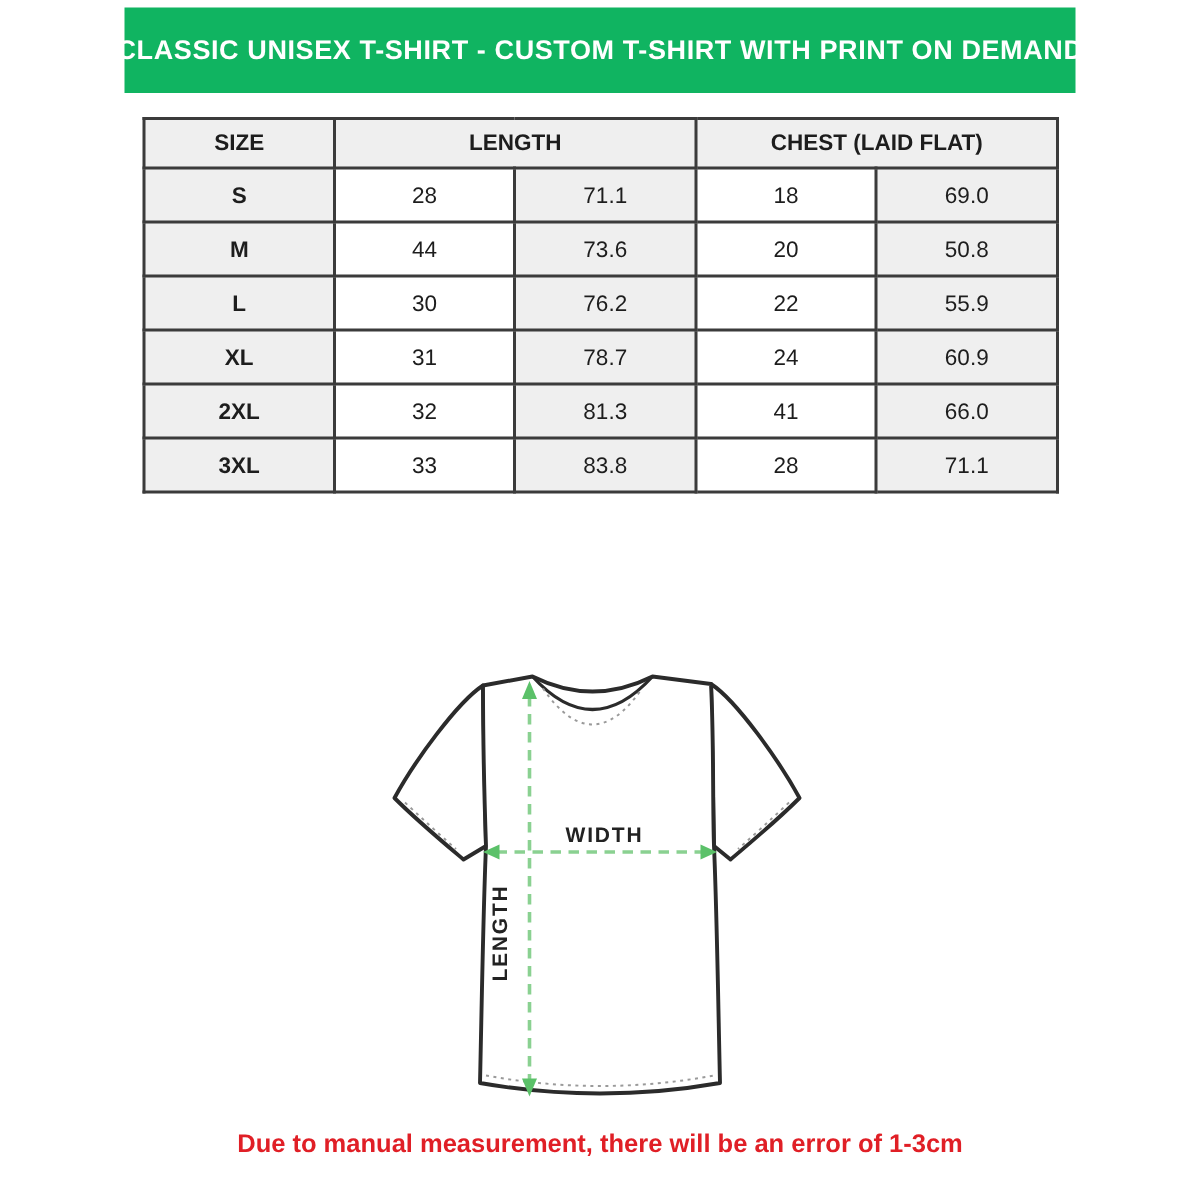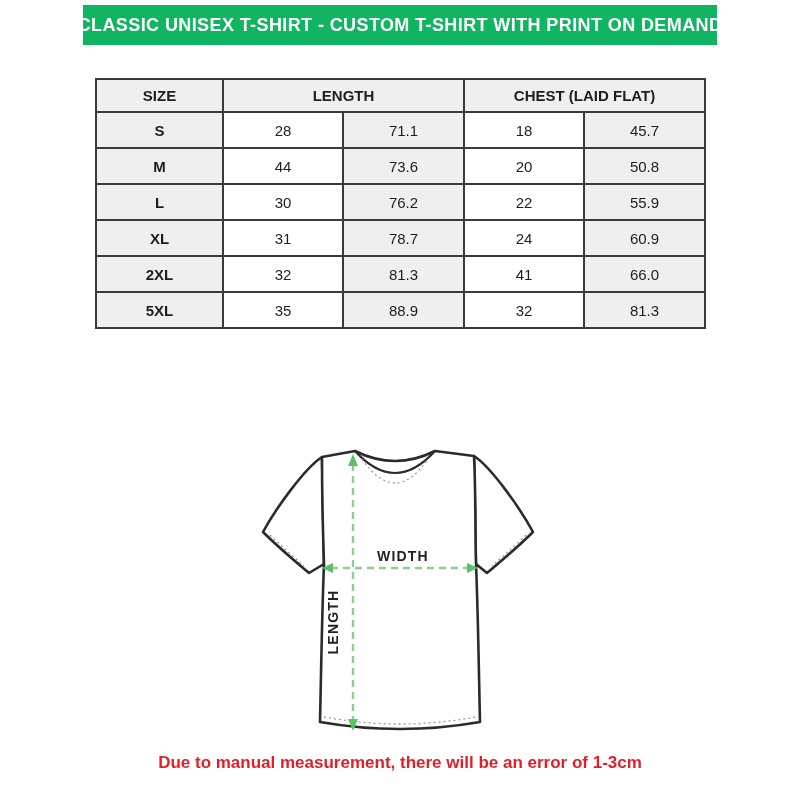--- a/index.html
+++ b/index.html
@@ -1,20 +1,20 @@
 <!DOCTYPE html>
 <html style="--banner-green: #10B461; --arrow-dash-green: #8AD191; --arrow-head-green: #5BC169; --note-red: #E01F26; --table-border: #3B3B3B; --cell-gray: #EFEFEF; --text-dark: #1D1D1D;"><head>
 <meta charset="utf-8">
 <style>
   html,body{margin:0;padding:0;background:#fff;}
   #page{position:relative;width:800px;height:800px;background:#fff;overflow:hidden;
         font-family:"Liberation Sans",sans-serif;}
 
   
-  #banner{position:absolute;left:83px;top:5px;width:634px;height:40px;
+  #banner{position:absolute;left:83px;top:5px;width:634px;height:57px;
           background:var(--banner-green,#10B461);display:flex;align-items:center;justify-content:center;}
   #banner .title{color:#fff;font-size:18px;font-weight:700;letter-spacing:.4px;white-space:nowrap;}
 
   
   #size-table{position:absolute;left:95px;top:78px;width:609px;border-collapse:collapse;
               table-layout:fixed;font-size:15px;color:var(--text-dark,#1d1d1d);}
   #size-table th,#size-table td{border:2px solid var(--table-border,#3b3b3b);
               text-align:center;vertical-align:middle;padding:0;}
   #size-table th{height:31px;font-weight:700;background:var(--cell-gray,#efefef);}
   #size-table td{height:34px;font-weight:400;}
@@ -59,21 +59,21 @@
         <th colspan="2">LENGTH</th>
         <th colspan="2">CHEST (LAID FLAT)</th>
       </tr>
     </thead>
     <tbody>
         <tr>
           <td class="gray size-col">S</td>
           <td class="white">28</td>
           <td class="gray">71.1</td>
           <td class="white">18</td>
-          <td class="gray">45.7</td>
+          <td class="gray">69.0</td>
         </tr>
         <tr>
           <td class="gray size-col">M</td>
           <td class="white">44</td>
           <td class="gray">73.6</td>
           <td class="white">20</td>
           <td class="gray">50.8</td>
         </tr>
         <tr>
           <td class="gray size-col">L</td>
@@ -90,25 +90,25 @@
           <td class="gray">60.9</td>
         </tr>
         <tr>
           <td class="gray size-col">2XL</td>
           <td class="white">32</td>
           <td class="gray">81.3</td>
           <td class="white">41</td>
           <td class="gray">66.0</td>
         </tr>
         <tr>
-          <td class="gray size-col">5XL</td>
-          <td class="white">35</td>
-          <td class="gray">88.9</td>
-          <td class="white">32</td>
-          <td class="gray">81.3</td>
+          <td class="gray size-col">3XL</td>
+          <td class="white">33</td>
+          <td class="gray">83.8</td>
+          <td class="white">28</td>
+          <td class="gray">71.1</td>
         </tr>
       </tbody>
   </table>
 
   <svg id="tshirt" viewBox="0 0 290 300" width="290" height="300">
 
     <path class="outline" d="M72,17 C55,28 26,68 13,92 C28,107 46,122 59,133 L74,124 Z"></path>
     <path class="outline" d="M224,16 C241,27 270,68 283,92 C268,107 250,122 237,133 L226,124 Z"></path>
     <path class="stitch" d="M20,95 Q38,112 54,126"></path>
     <path class="stitch" d="M276,95 Q258,112 242,126"></path>

